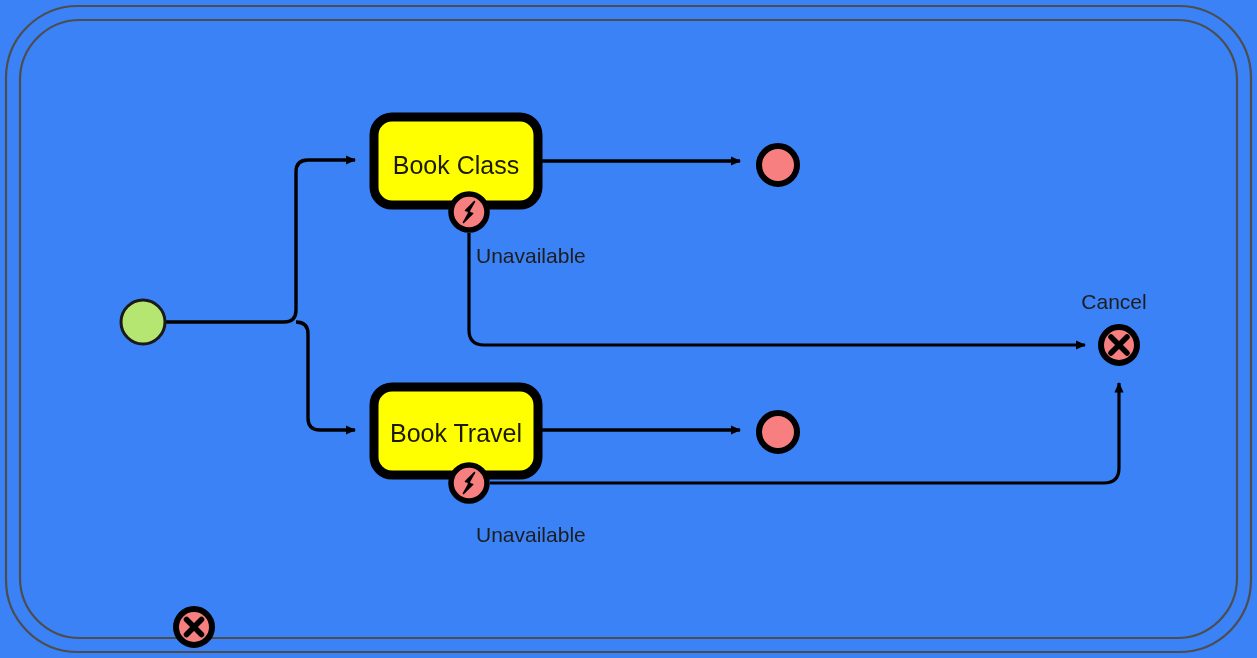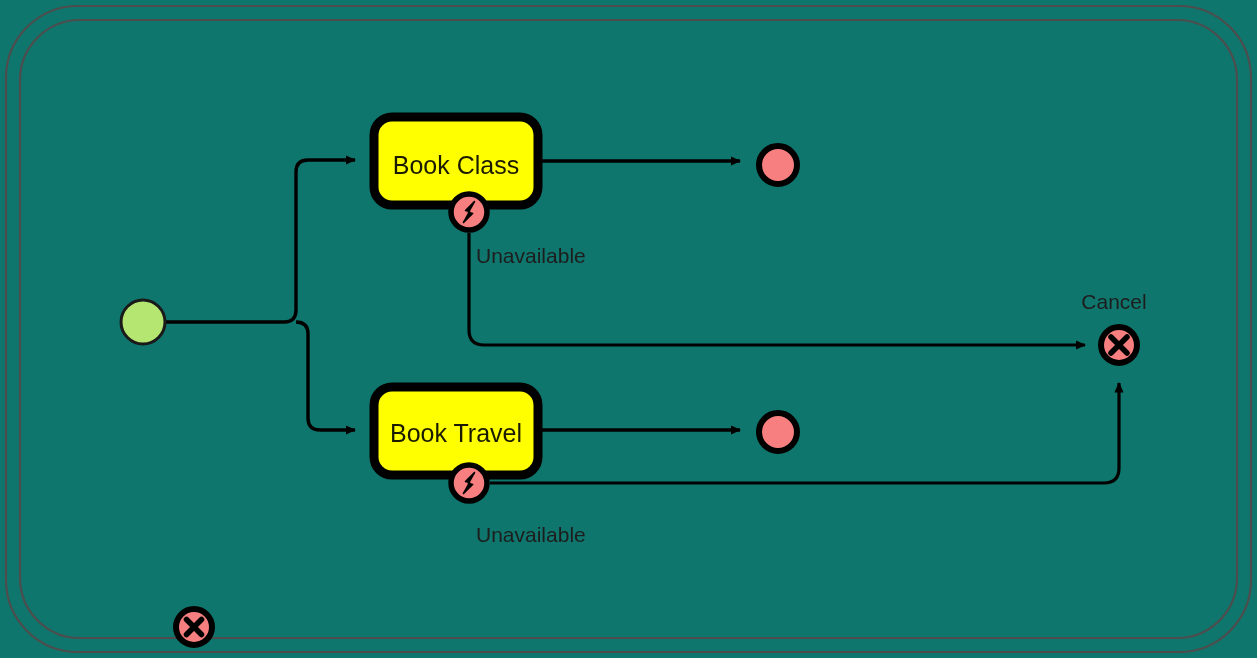--- a/index.html
+++ b/index.html
@@ -8,21 +8,21 @@
     padding: 0;
     background: #ffffff;
   }
   body {
     font-family: "Liberation Sans", sans-serif;
   }
   #canvas {
     position: relative;
     width: 1257px;
     height: 658px;
-    background: #0f766e;
+    background: #3b82f6;
     overflow: hidden;
   }
   #diagram-svg {
     position: absolute;
     left: 0;
     top: 0;
     width: 1257px;
     height: 658px;
   }
   .task-label {

